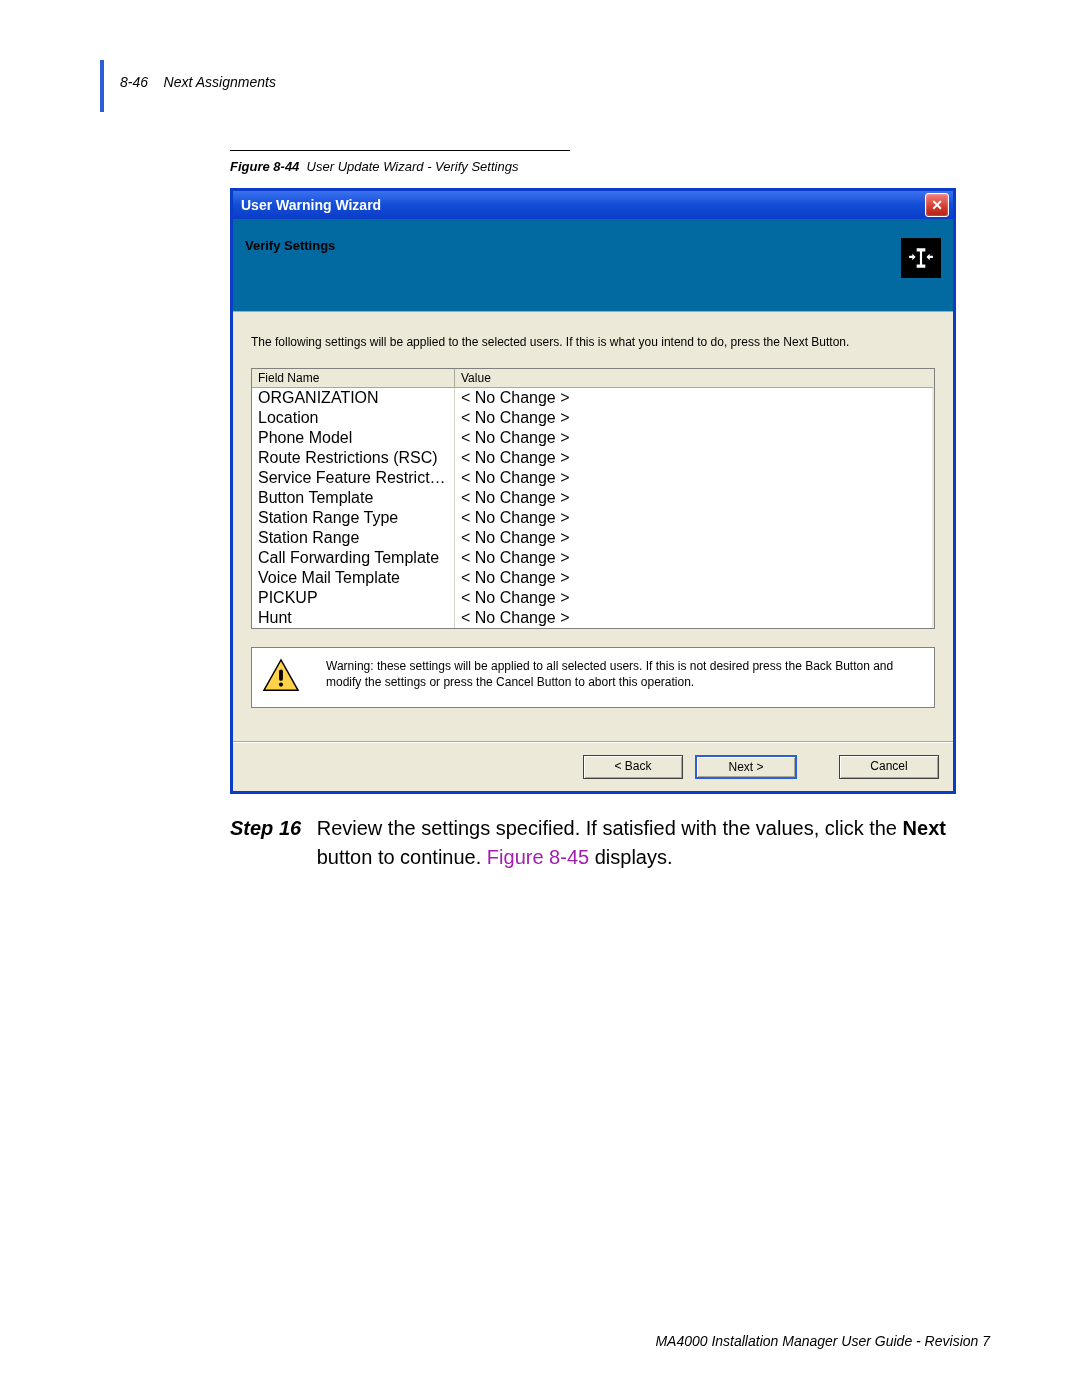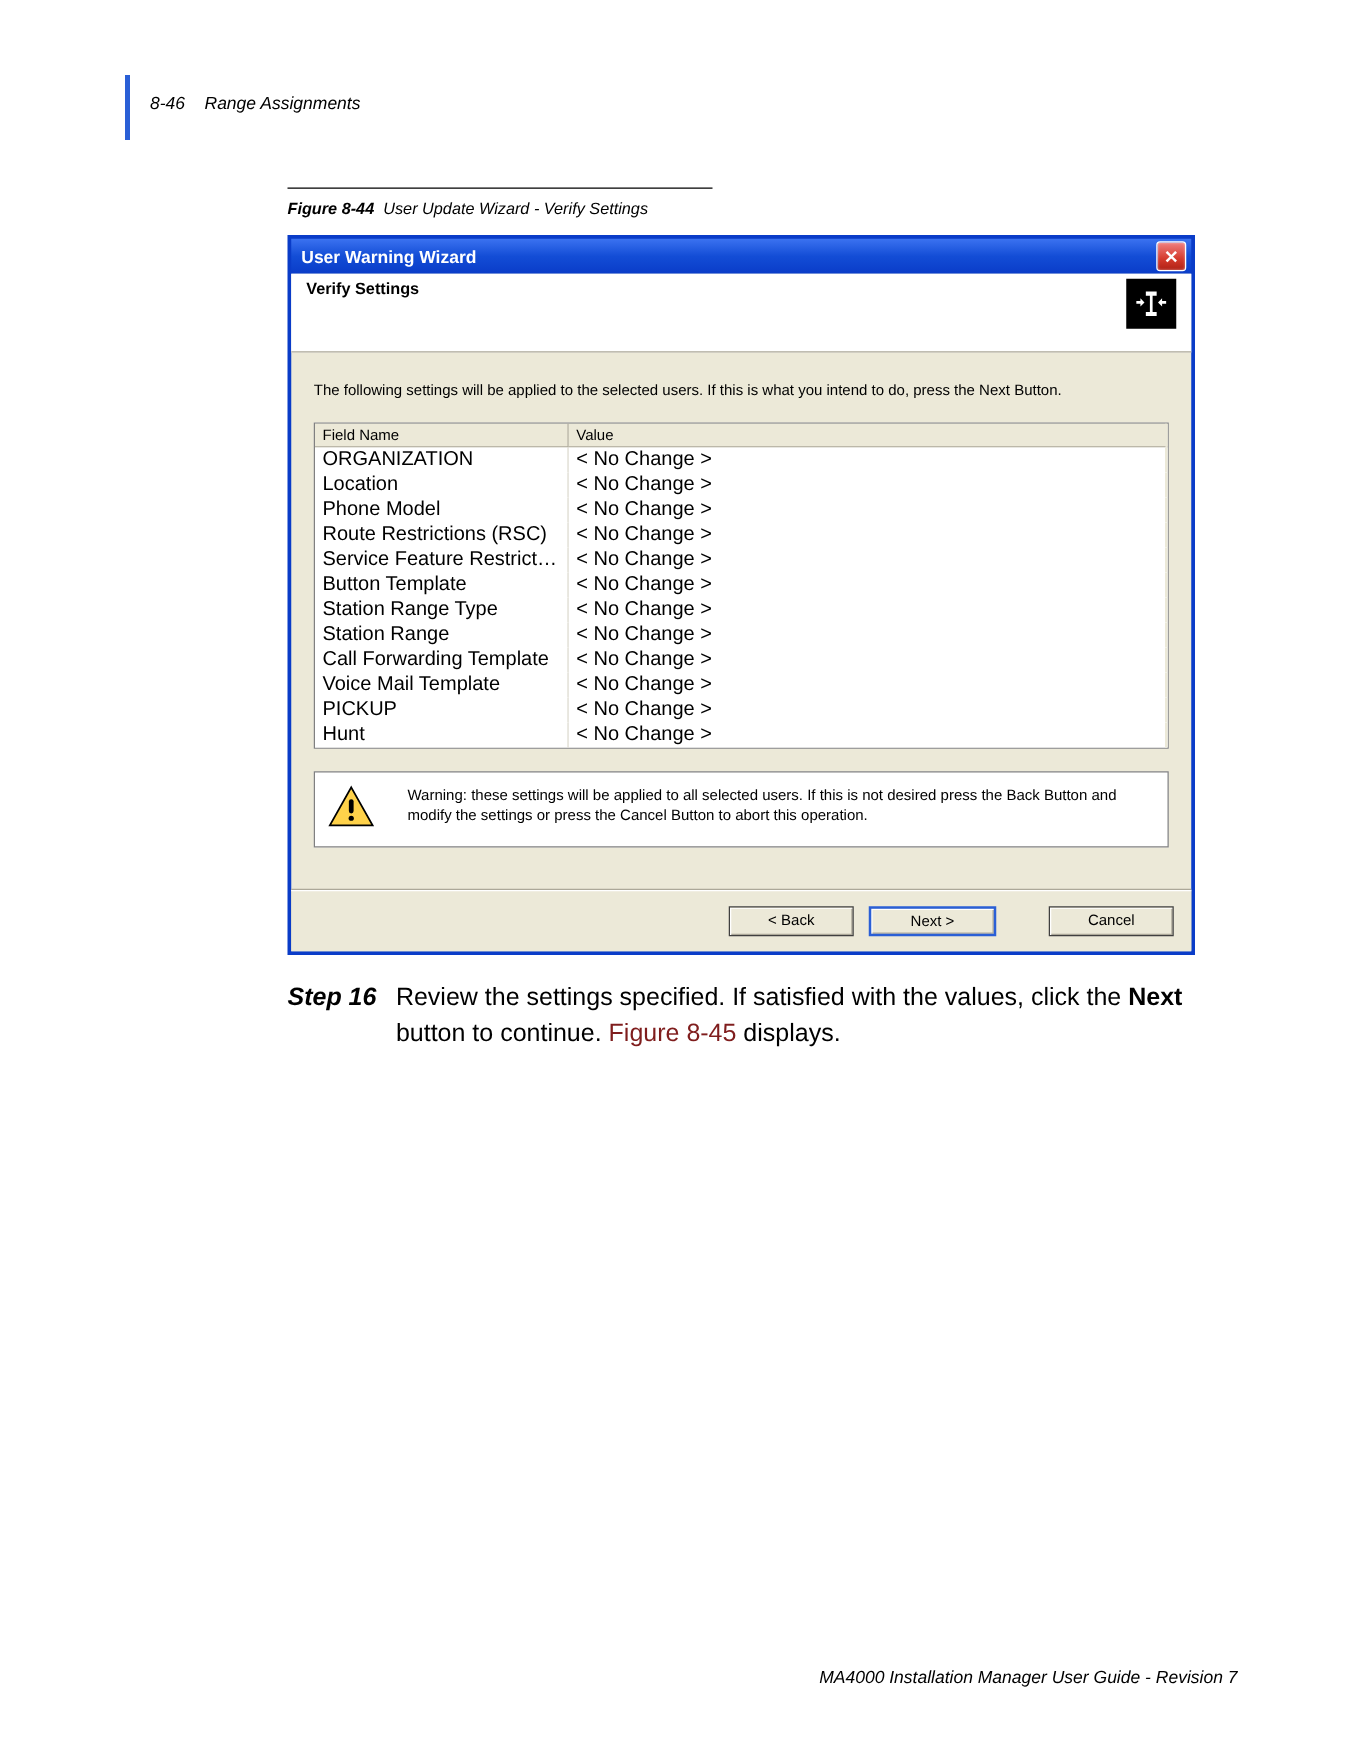--- a/index.html
+++ b/index.html
@@ -78,23 +78,23 @@
     justify-content: center;
     color: #fff;
     font-weight: bold;
     font-size: 14px;
     box-shadow: inset 0 0 2px rgba(255,255,255,.6);
   }
   .dialog-body {
     background: #ece9d8;
   }
   .header-panel {
-    background: #ffffff;
+    background: #0369a1;
     border-bottom: 1px solid #aca899;
-    padding: 4px 12px;
+    padding: 19px 12px;
     display: flex;
     justify-content: space-between;
     align-items: flex-start;
     min-height: 54px;
   }
   .header-text { flex: 1; }
   .header-title { font-weight: bold; font-size: 13px; margin-bottom: 4px; }
   .header-sub { font-size: 12px; padding-left: 18px; }
   .header-icon {
     width: 40px; height: 40px;
@@ -167,37 +167,37 @@
   }
   .step {
     margin-left: 130px;
     margin-top: 20px;
     font-size: 20px;
     line-height: 1.45;
     max-width: 720px;
   }
   .step .label { font-style: italic; font-weight: bold; margin-right: 10px;}
   .step .next { font-weight: bold; }
-  .step .figref { color: #7f1d1d; }
+  .step .figref { color: #a21caf; }
   .footer {
     position: absolute;
     right: 90px;
     bottom: 48px;
     font-style: italic;
     font-size: 14px;
   }
 </style>
 </head>
 <body>
 
 <div class="page">
   <div class="blue-rule"></div>
   <div class="running-head">
     <span>8-46</span>&nbsp;&nbsp;&nbsp;
-    <span>Range Assignments</span>
+    <span>Next Assignments</span>
   </div>
 
   <div class="caption-rule"></div>
   <div class="caption">
     <span>Figure 8-44</span>&nbsp;&nbsp;<span style="font-weight:normal;">User Update Wizard - Verify Settings</span>
   </div>
 
   <div class="dialog">
     <div class="titlebar">
       <span>User Warning Wizard</span>

